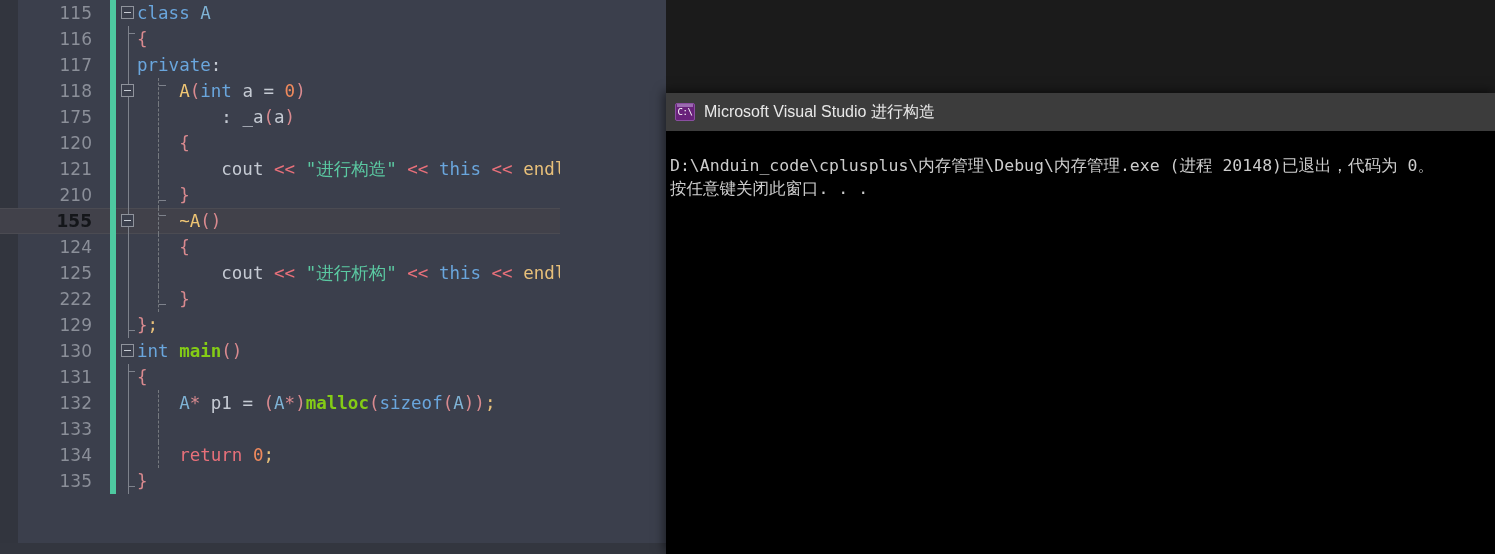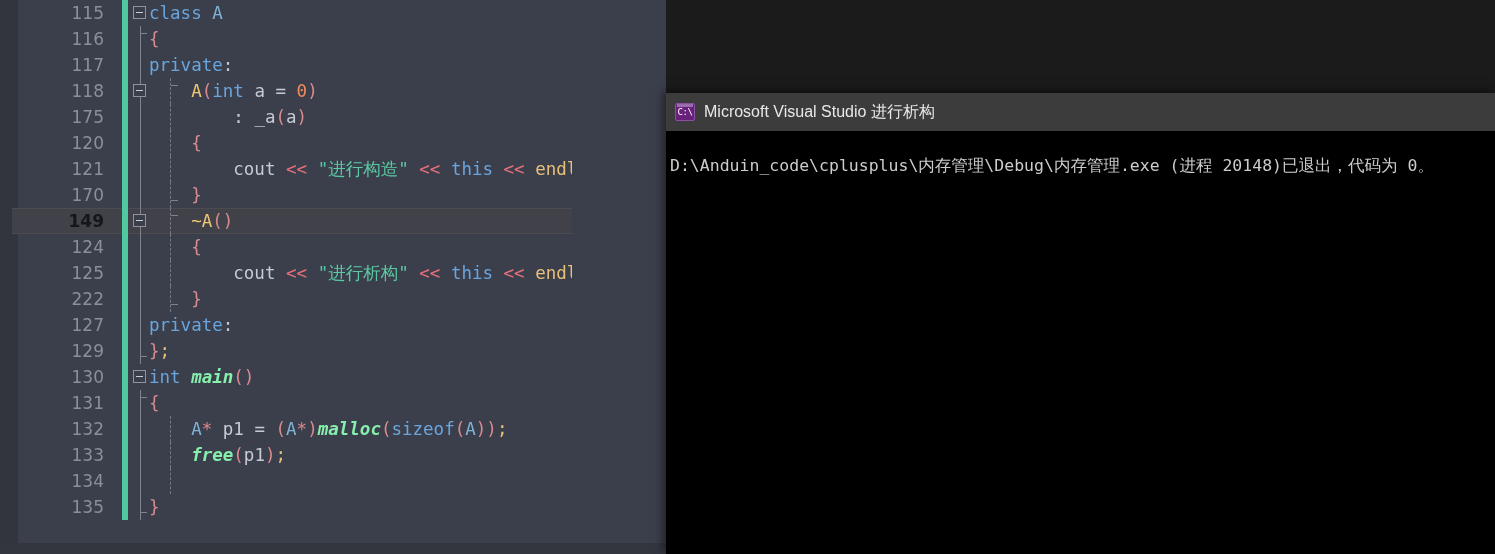--- a/index.html
+++ b/index.html
@@ -25,21 +25,21 @@
     overflow: hidden;
   }
   #editor-left-strip {
     position: absolute;
     left: 0; top: 0;
     width: 18px; height: 554px;
     background: #32353e;
   }
   #code-area {
     position: absolute;
-    left: 12px; top: 0;
+    left: 0; top: 0;
     width: 560px;
     height: 543px;
     overflow: hidden;
   }
   #editor-bottom-band {
     position: absolute;
     left: 0; top: 543px;
     width: 666px; height: 11px;
     background: #33363f;
   }
@@ -118,21 +118,21 @@
     background: #7e828c;
   }
   .codetext {
     position: absolute;
     left: 137px; top: 0;
     color: #c5cad3;
   }
   
   .kw   { color: #6aa6dd; }
   .cls  { color: #7fb3d5; }
-  .fn   { color: #86efac; font-weight: bold; font-style: italic; }
+  .fn   { color: #84cc16; font-weight: bold; }
   .fnname { color: #f0c674; }
   .str  { color: #5bc9a2; }
   .num  { color: #f08a5d; }
   .op   { color: #e8707a; }
   .punc { color: #d98a8f; }
   .id   { color: #c5cad3; }
   .ret  { color: #e8707a; }
   .semi { color: #e8c07a; }
   .endl { color: #e8c07a; }
 
@@ -209,40 +209,40 @@
 <div id="editor">
   <div id="editor-left-strip"></div>
   <div id="code-area">
       <div class="code-line"><div class="lineno">115</div><div class="savebar"></div><div class="foldbox"></div><div class="codetext"><span class="kw">class</span> <span class="cls">A</span></div></div>
       <div class="code-line"><div class="lineno">116</div><div class="savebar"></div><div class="guide start" style="left: 128px;"></div><div class="codetext"><span class="punc">{</span></div></div>
       <div class="code-line"><div class="lineno">117</div><div class="savebar"></div><div class="guide" style="left: 128px;"></div><div class="codetext"><span class="kw">private</span><span class="id">:</span></div></div>
       <div class="code-line"><div class="lineno">118</div><div class="savebar"></div><div class="guide" style="left: 128px;"></div><div class="guide dash start" style="left: 158px;"></div><div class="foldbox"></div><div class="codetext">    <span class="fnname">A</span><span class="punc">(</span><span class="kw">int</span> <span class="id">a</span> <span class="id">=</span> <span class="num">0</span><span class="punc">)</span></div></div>
       <div class="code-line"><div class="lineno">175</div><div class="savebar"></div><div class="guide" style="left: 128px;"></div><div class="guide dash" style="left: 158px;"></div><div class="codetext">        <span class="id">:</span> <span class="id">_a</span><span class="punc">(</span><span class="id">a</span><span class="punc">)</span></div></div>
       <div class="code-line"><div class="lineno">120</div><div class="savebar"></div><div class="guide" style="left: 128px;"></div><div class="guide dash" style="left: 158px;"></div><div class="codetext">    <span class="punc">{</span></div></div>
       <div class="code-line"><div class="lineno">121</div><div class="savebar"></div><div class="guide" style="left: 128px;"></div><div class="guide dash" style="left: 158px;"></div><div class="codetext">        <span class="id">cout</span> <span class="op">&lt;&lt;</span> <span class="str">"进行构造"</span> <span class="op">&lt;&lt;</span> <span class="kw">this</span> <span class="op">&lt;&lt;</span> <span class="endl">endl</span><span class="semi">;</span></div></div>
-      <div class="code-line"><div class="lineno">170</div><div class="savebar"></div><div class="guide" style="left: 128px;"></div><div class="guide dash end" style="left: 158px;"></div><div class="codetext">    <span class="punc">}</span></div></div>
-      <div class="code-line current"><div class="lineno">149</div><div class="savebar"></div><div class="guide" style="left: 128px;"></div><div class="guide dash start" style="left: 158px;"></div><div class="foldbox"></div><div class="codetext">    <span class="fnname">~</span><span class="fnname">A</span><span class="punc">(</span><span class="punc">)</span></div></div>
+      <div class="code-line"><div class="lineno">210</div><div class="savebar"></div><div class="guide" style="left: 128px;"></div><div class="guide dash end" style="left: 158px;"></div><div class="codetext">    <span class="punc">}</span></div></div>
+      <div class="code-line current"><div class="lineno">155</div><div class="savebar"></div><div class="guide" style="left: 128px;"></div><div class="guide dash start" style="left: 158px;"></div><div class="foldbox"></div><div class="codetext">    <span class="fnname">~</span><span class="fnname">A</span><span class="punc">(</span><span class="punc">)</span></div></div>
       <div class="code-line"><div class="lineno">124</div><div class="savebar"></div><div class="guide" style="left: 128px;"></div><div class="guide dash" style="left: 158px;"></div><div class="codetext">    <span class="punc">{</span></div></div>
       <div class="code-line"><div class="lineno">125</div><div class="savebar"></div><div class="guide" style="left: 128px;"></div><div class="guide dash" style="left: 158px;"></div><div class="codetext">        <span class="id">cout</span> <span class="op">&lt;&lt;</span> <span class="str">"进行析构"</span> <span class="op">&lt;&lt;</span> <span class="kw">this</span> <span class="op">&lt;&lt;</span> <span class="endl">endl</span><span class="semi">;</span></div></div>
       <div class="code-line"><div class="lineno">222</div><div class="savebar"></div><div class="guide" style="left: 128px;"></div><div class="guide dash end" style="left: 158px;"></div><div class="codetext">    <span class="punc">}</span></div></div>
-      <div class="code-line"><div class="lineno">127</div><div class="savebar"></div><div class="guide" style="left: 128px;"></div><div class="codetext"><span class="kw">private</span><span class="id">:</span></div></div>
       <div class="code-line"><div class="lineno">129</div><div class="savebar"></div><div class="guide end" style="left: 128px;"></div><div class="codetext"><span class="punc">}</span><span class="semi">;</span></div></div>
       <div class="code-line"><div class="lineno">130</div><div class="savebar"></div><div class="foldbox"></div><div class="codetext"><span class="kw">int</span> <span class="fn">main</span><span class="punc">(</span><span class="punc">)</span></div></div>
       <div class="code-line"><div class="lineno">131</div><div class="savebar"></div><div class="guide start" style="left: 128px;"></div><div class="codetext"><span class="punc">{</span></div></div>
       <div class="code-line"><div class="lineno">132</div><div class="savebar"></div><div class="guide" style="left: 128px;"></div><div class="guide dash" style="left: 158px;"></div><div class="codetext">    <span class="cls">A</span><span class="punc">*</span> <span class="id">p1</span> <span class="id">=</span> <span class="punc">(</span><span class="cls">A</span><span class="punc">*</span><span class="punc">)</span><span class="fn">malloc</span><span class="punc">(</span><span class="kw">sizeof</span><span class="punc">(</span><span class="cls">A</span><span class="punc">)</span><span class="punc">)</span><span class="semi">;</span></div></div>
-      <div class="code-line"><div class="lineno">133</div><div class="savebar"></div><div class="guide" style="left: 128px;"></div><div class="guide dash" style="left: 158px;"></div><div class="codetext">    <span class="fn">free</span><span class="punc">(</span><span class="id">p1</span><span class="punc">)</span><span class="semi">;</span></div></div>
-      <div class="code-line"><div class="lineno">134</div><div class="savebar"></div><div class="guide" style="left: 128px;"></div><div class="guide dash" style="left: 158px;"></div></div>
+      <div class="code-line"><div class="lineno">133</div><div class="savebar"></div><div class="guide" style="left: 128px;"></div><div class="guide dash" style="left: 158px;"></div></div>
+      <div class="code-line"><div class="lineno">134</div><div class="savebar"></div><div class="guide" style="left: 128px;"></div><div class="guide dash" style="left: 158px;"></div><div class="codetext">    <span class="ret">return</span> <span class="num">0</span><span class="semi">;</span></div></div>
       <div class="code-line"><div class="lineno">135</div><div class="savebar"></div><div class="guide end" style="left: 128px;"></div><div class="codetext"><span class="punc">}</span></div></div>
     </div>
   <div id="editor-bottom-band"></div>
 </div>
 
 <div id="console-window">
   <div id="console-titlebar">
     <div id="console-icon">
         <span>C:\</span>
       </div>
-    <div id="console-title-text">Microsoft Visual Studio 进行析构</div>
+    <div id="console-title-text">Microsoft Visual Studio 进行构造</div>
   </div>
   <div id="console-body">
       <div class="console-line">D:\Anduin_code\cplusplus\内存管理\Debug\内存管理.exe (进程 20148)已退出，代码为 0。</div>
+      <div class="console-line">按任意键关闭此窗口. . .</div>
     </div>
 </div>
 
 </body></html>

